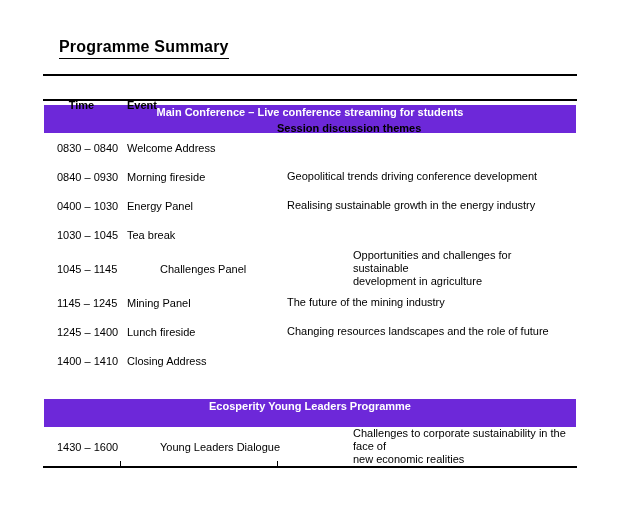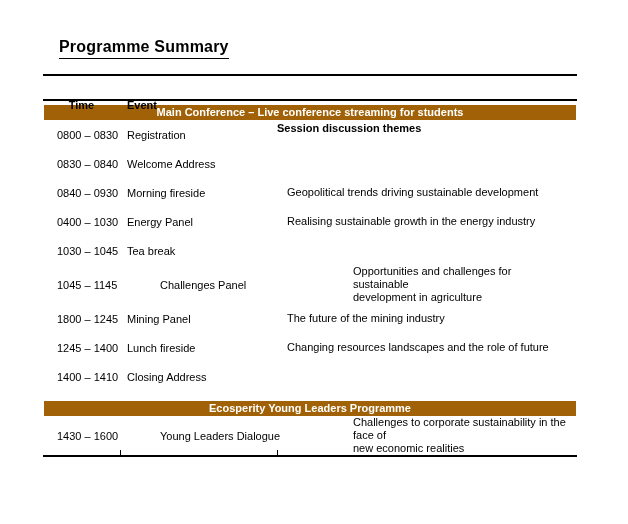--- a/index.html
+++ b/index.html
@@ -17,26 +17,26 @@
   .rule{height:2px;background:#000;}
   .header-row{
     display:grid;grid-template-columns:77px 157px 1fr;
     height:23px;align-items:center;
     font-size:11px;font-weight:bold;
   }
   .h-time{text-align:center;}
   .h-event{padding-left:7px;}
   .h-themes{text-align:center;padding-right:158px;white-space:nowrap;margin-top:46px;}
   .banner{
-    margin:4px 1px 0 1px;height:15px;line-height:15px;
-    background:#a16207;color:#fff;
+    margin:4px 1px 0 1px;height:28px;line-height:15px;
+    background:#6d28d9;color:#fff;
     font-size:11px;font-weight:bold;text-align:center;
     white-space:nowrap;
   }
-  .banner.second{margin-top:10px;}
+  .banner.second{margin-top:24px;}
   .row{
     display:grid;grid-template-columns:77px 157px 1fr;
     align-items:center;font-size:11px;min-height:29px;
   }
   .row.double{min-height:34px;gap:33px;}
   .c-time{padding-left:14px;white-space:nowrap;}
   .c-event{padding-left:7px;white-space:nowrap;}
   .c-theme{padding-left:10px;padding-right:8px;white-space:pre-line;line-height:13px;}
   .rule-bottom{position:relative;height:2px;background:#000;}
   .tick{position:absolute;bottom:2px;width:1px;height:5px;background:#000;}
@@ -57,36 +57,31 @@
     <div class="header-row">
       <div class="h-time">Time</div>
       <div class="h-event">Event</div>
       <div class="h-themes">Session discussion themes</div>
     </div>
 
     <div class="rule"></div>
 
     <div class="banner">Main Conference – Live conference streaming for students</div>
 
-    <div class="row">
-      <div class="c-time">0800 – 0830</div>
-      <div class="c-event">Registration</div>
-      <div class="c-theme"></div>
-    </div>
 
     <div class="row">
       <div class="c-time">0830 – 0840</div>
       <div class="c-event">Welcome Address</div>
       <div class="c-theme"></div>
     </div>
 
     <div class="row">
       <div class="c-time">0840 – 0930</div>
       <div class="c-event">Morning fireside</div>
-      <div class="c-theme">Geopolitical trends driving sustainable development</div>
+      <div class="c-theme">Geopolitical trends driving conference development</div>
     </div>
 
     <div class="row">
       <div class="c-time">0400 – 1030</div>
       <div class="c-event">Energy Panel</div>
       <div class="c-theme">Realising sustainable growth in the energy industry</div>
     </div>
 
     <div class="row">
       <div class="c-time">1030 – 1045</div>
@@ -95,21 +90,21 @@
     </div>
 
     <div class="row double">
       <div class="c-time">1045 – 1145</div>
       <div class="c-event">Challenges Panel</div>
       <div class="c-theme">Opportunities and challenges for sustainable
 development in agriculture</div>
     </div>
 
     <div class="row">
-      <div class="c-time">1800 – 1245</div>
+      <div class="c-time">1145 – 1245</div>
       <div class="c-event">Mining Panel</div>
       <div class="c-theme">The future of the mining industry</div>
     </div>
 
     <div class="row">
       <div class="c-time">1245 – 1400</div>
       <div class="c-event">Lunch fireside</div>
       <div class="c-theme">Changing resources landscapes and the role of future</div>
     </div>
 

